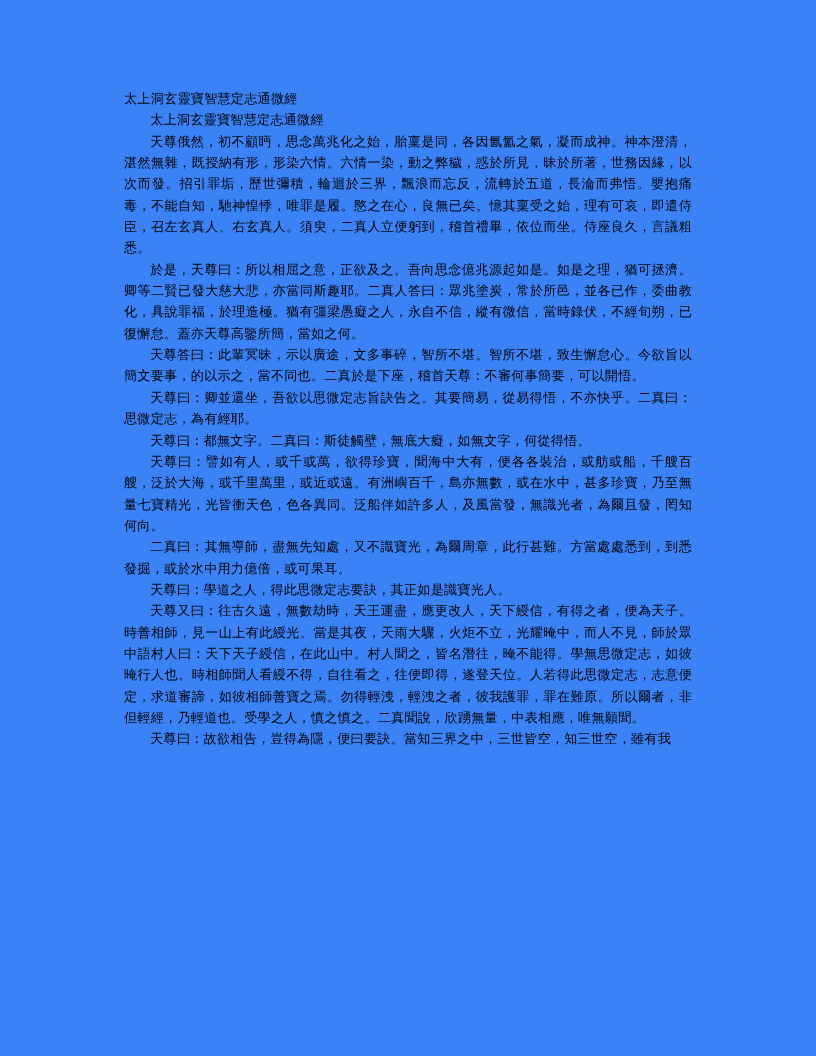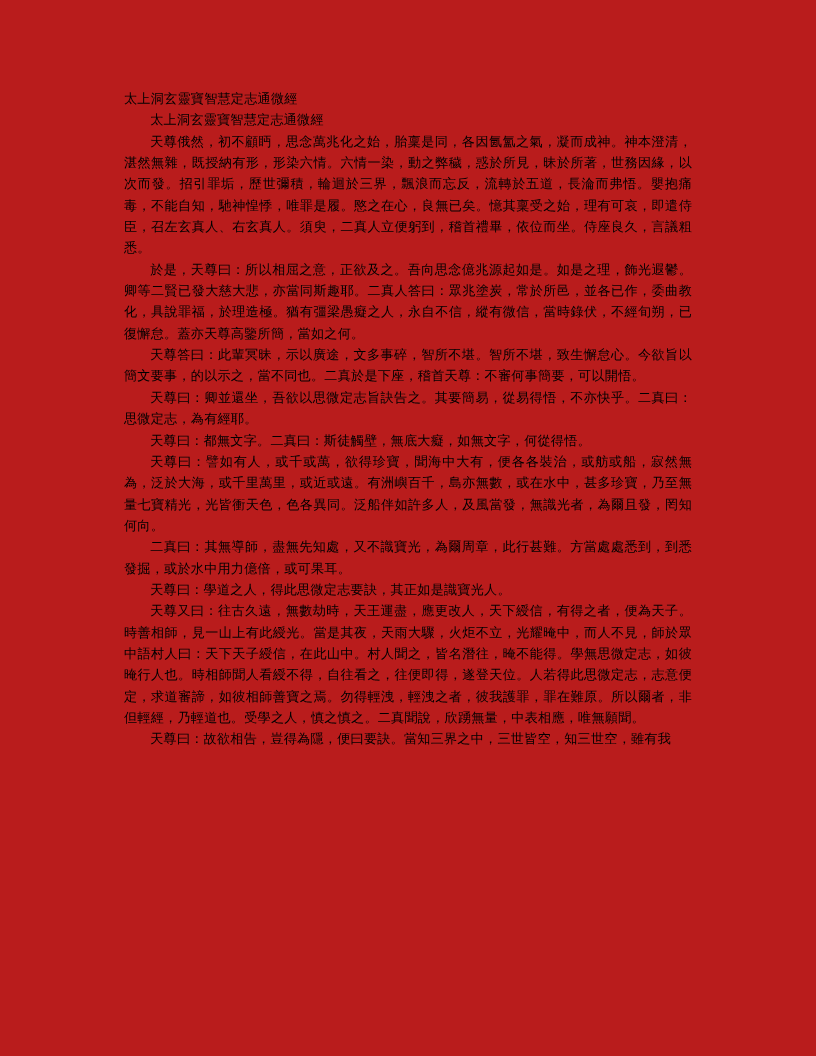--- a/index.html
+++ b/index.html
@@ -13,21 +13,21 @@
     height: 1056px;
     font-family: "DejaVu Serif", "Liberation Serif", serif;
     color: #000000;
     -webkit-font-smoothing: antialiased;
   }
   .page {
     position: relative;
     box-sizing: border-box;
     width: 816px;
     height: 1056px;
-    background: #b91c1c;
+    background: #3b82f6;
     padding: 88px 124px 0 124px;
   }
   .doc-body {
     width: 568px;
   }
   
   p.line {
     margin: 0;
     padding: 0;
     font-size: 13.1px;
@@ -56,31 +56,31 @@
   <div class="doc-body">
 
     <p class="line flush">太上洞玄靈寶智慧定志通微經</p>
 
 
     <p class="line indent">太上洞玄靈寶智慧定志通微經</p>
 
 
     <p class="line indent">天尊俄然，初不顧眄，思念萬兆化之始，胎稟是同，各因氤氳之氣，凝而成神。神本澄清，湛然無雜，既授納有形，形染六情。六情一染，動之弊穢，惑於所見，昧於所著，世務因緣，以次而發。招引罪垢，歷世彌積，輪迴於三界，飄浪而忘反，流轉於五道，長淪而弗悟。嬰抱痛毒，不能自知，馳神惶悸，唯罪是履。愍之在心，良無已矣。憶其稟受之始，理有可哀，即遣侍臣，召左玄真人、右玄真人。須臾，二真人立便躬到，稽首禮畢，依位而坐。侍座良久，言議粗悉。</p>
 
-    <p class="line indent">於是，天尊曰：所以相屈之意，正欲及之。吾向思念億兆源起如是。如是之理，飾光遐鬱。卿等二賢已發大慈大悲，亦當同斯趣耶。二真人答曰：眾兆塗炭，常於所邑，並各已作，委曲教化，具說罪福，於理造極。猶有彊梁愚癡之人，永自不信，縱有微信，當時錄伏，不經旬朔，已復懈怠。蓋亦天尊高鑒所簡，當如之何。</p>
+    <p class="line indent">於是，天尊曰：所以相屈之意，正欲及之。吾向思念億兆源起如是。如是之理，猶可拯濟。卿等二賢已發大慈大悲，亦當同斯趣耶。二真人答曰：眾兆塗炭，常於所邑，並各已作，委曲教化，具說罪福，於理造極。猶有彊梁愚癡之人，永自不信，縱有微信，當時錄伏，不經旬朔，已復懈怠。蓋亦天尊高鑒所簡，當如之何。</p>
 
 
     <p class="line indent">天尊答曰：此輩冥昧，示以廣途，文多事碎，智所不堪。智所不堪，致生懈怠心。今欲旨以簡文要事，的以示之，當不同也。二真於是下座，稽首天尊：不審何事簡要，可以開悟。</p>
 
     <p class="line indent">天尊曰：卿並還坐，吾欲以思微定志旨訣告之。其要簡易，從易得悟，不亦快乎。二真曰：思微定志，為有經耶。</p>
 
     <p class="line indent">天尊曰：都無文字。二真曰：斯徒觸壁，無底大癡，如無文字，何從得悟。</p>
 
 
-    <p class="line indent">天尊曰：譬如有人，或千或萬，欲得珍寶，聞海中大有，便各各裝治，或舫或船，寂然無為，泛於大海，或千里萬里，或近或遠。有洲嶼百千，島亦無數，或在水中，甚多珍寶，乃至無量七寶精光，光皆衝天色，色各異同。泛船伴如許多人，及風當發，無識光者，為爾且發，罔知何向。</p>
+    <p class="line indent">天尊曰：譬如有人，或千或萬，欲得珍寶，聞海中大有，便各各裝治，或舫或船，千艘百艘，泛於大海，或千里萬里，或近或遠。有洲嶼百千，島亦無數，或在水中，甚多珍寶，乃至無量七寶精光，光皆衝天色，色各異同。泛船伴如許多人，及風當發，無識光者，為爾且發，罔知何向。</p>
 
 
     <p class="line indent">二真曰：其無導師，盡無先知處，又不識寶光，為爾周章，此行甚難。方當處處悉到，到悉發掘，或於水中用力億倍，或可果耳。</p>
 
 
 
     <p class="line indent">天尊曰：學道之人，得此思微定志要訣，其正如是識寶光人。</p>
 
     <p class="line indent">天尊又曰：往古久遠，無數劫時，天王運盡，應更改人，天下綬信，有得之者，便為天子。時善相師，見一山上有此綬光。當是其夜，天雨大驟，火炬不立，光耀晻中，而人不見，師於眾中語村人曰：天下天子綬信，在此山中。村人聞之，皆名潛往，晻不能得。學無思微定志，如彼晻行人也。時相師聞人看綬不得，自往看之，往便即得，遂登天位。人若得此思微定志，志意便定，求道審諦，如彼相師善寶之焉。勿得輕洩，輕洩之者，彼我護罪，罪在難原。所以爾者，非但輕經，乃輕道也。受學之人，慎之慎之。二真聞說，欣踴無量，中表相應，唯無願聞。</p>
 

